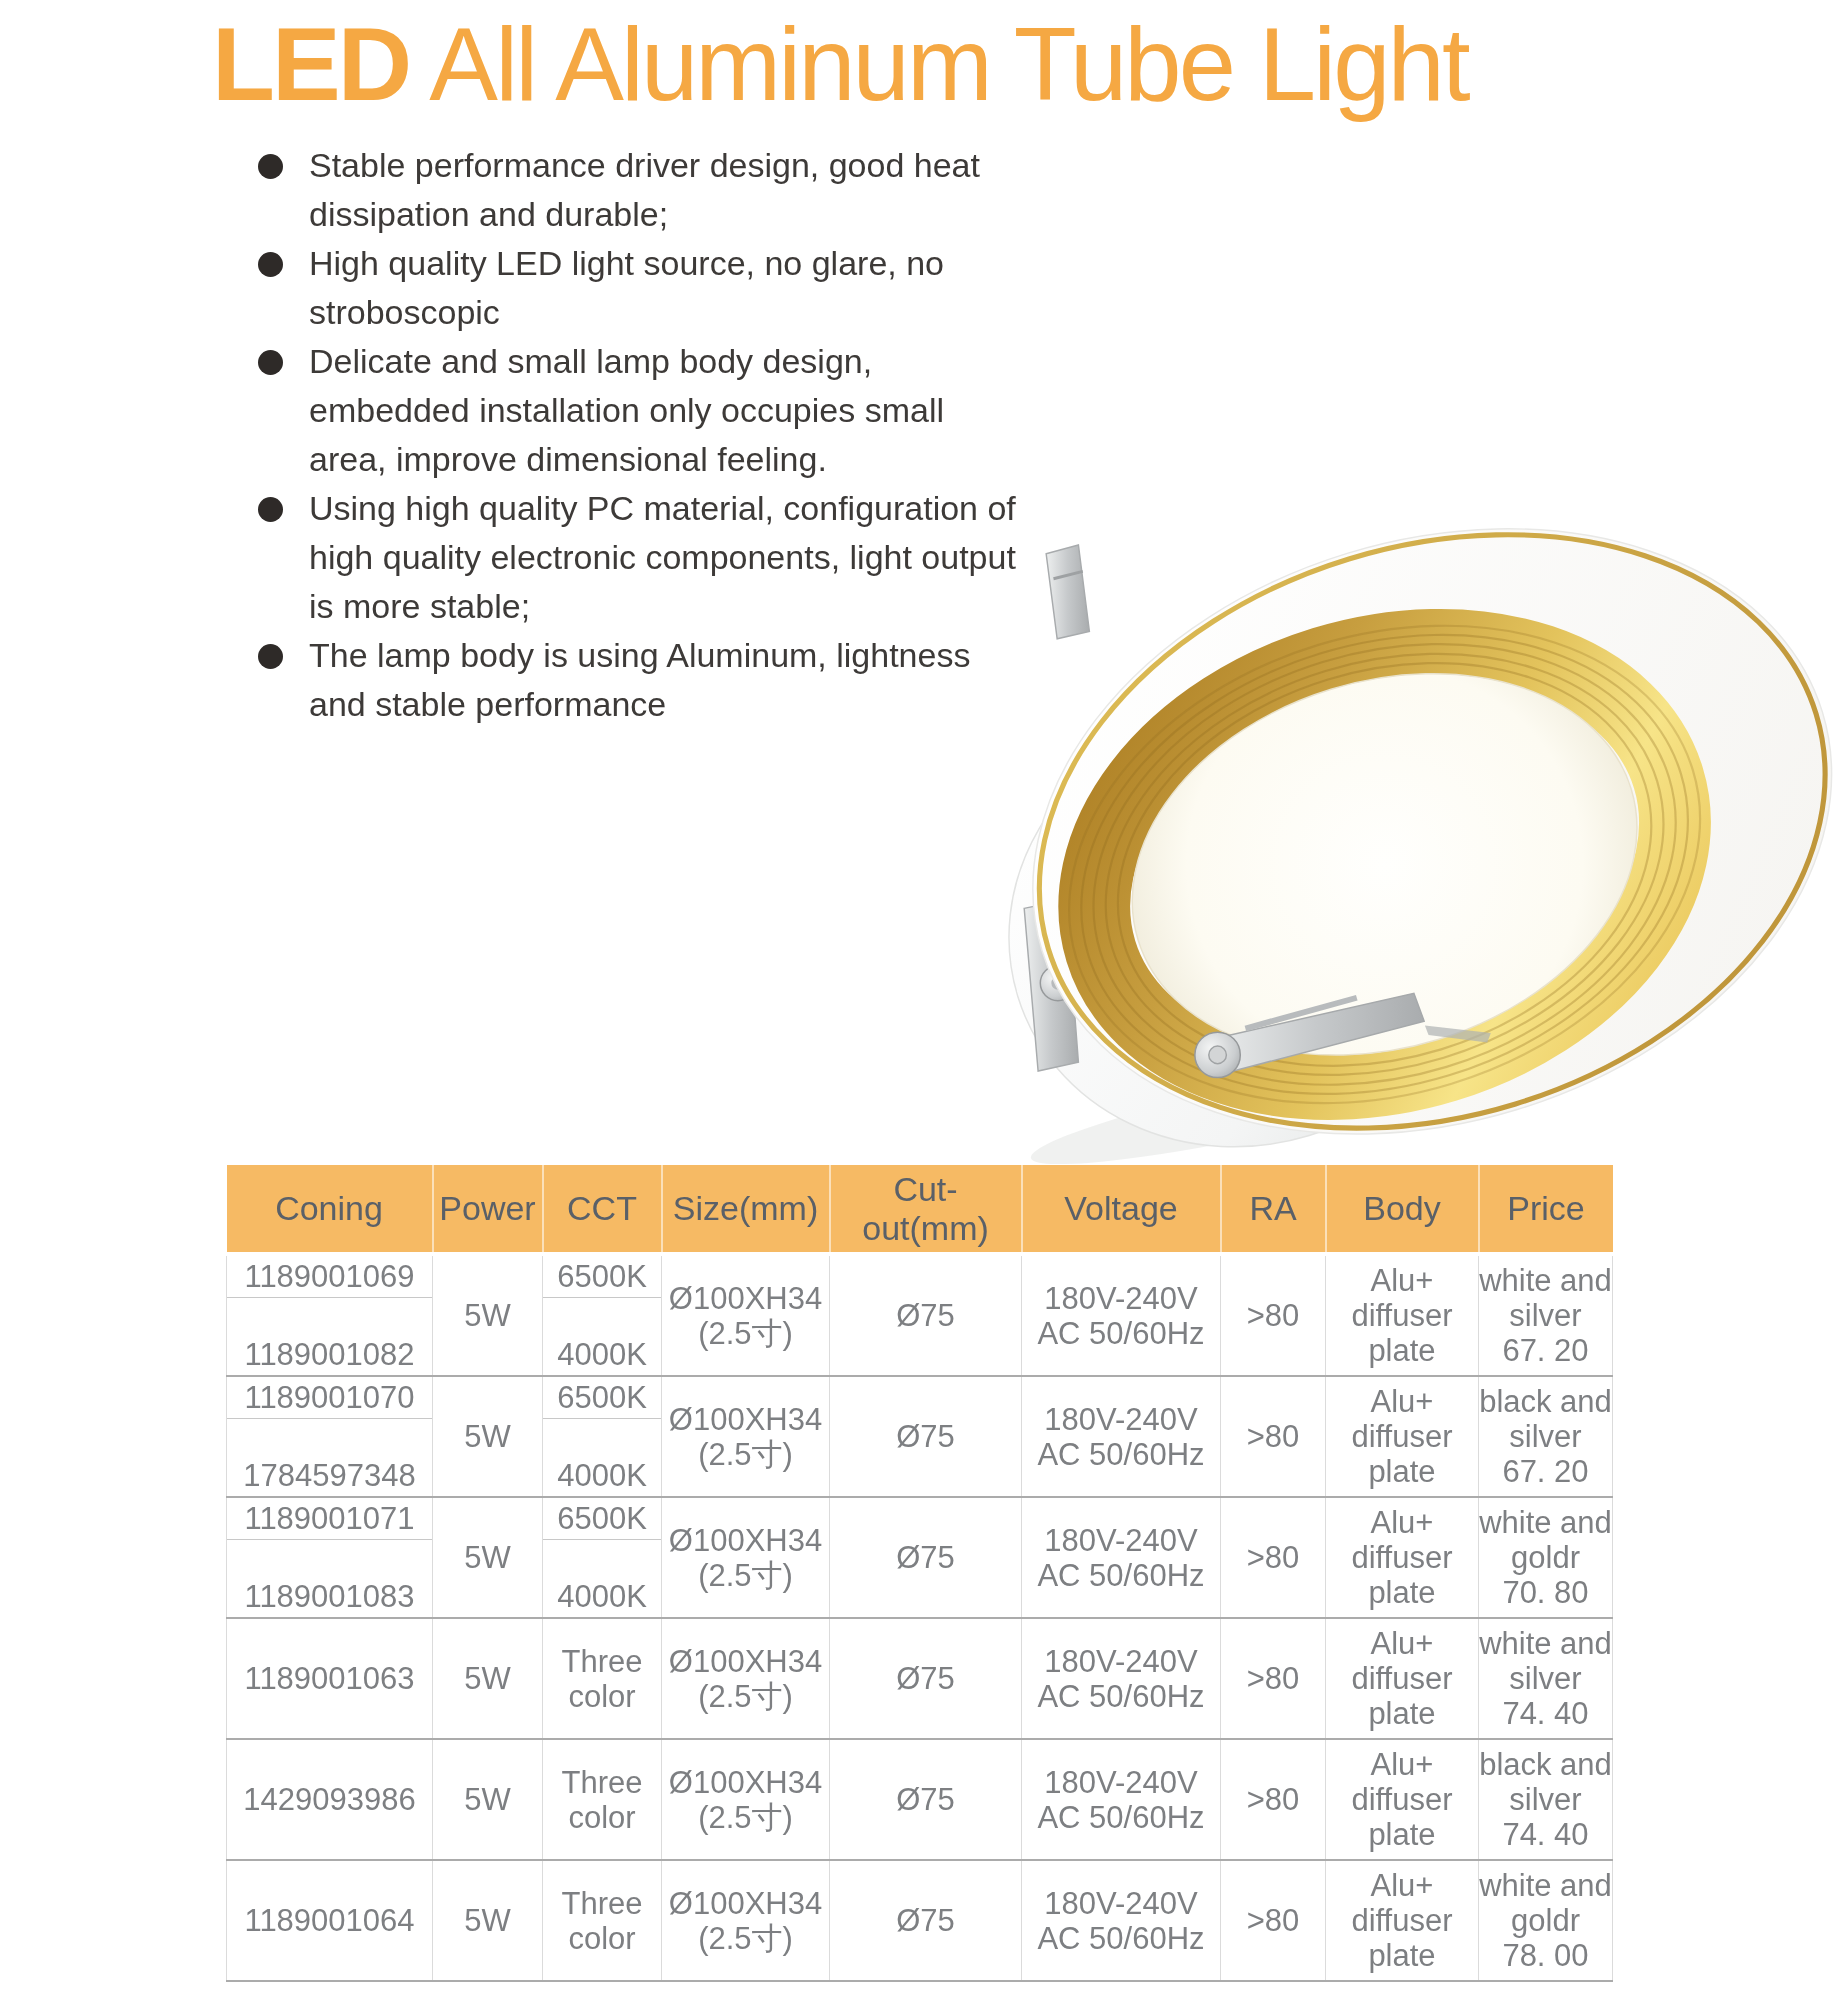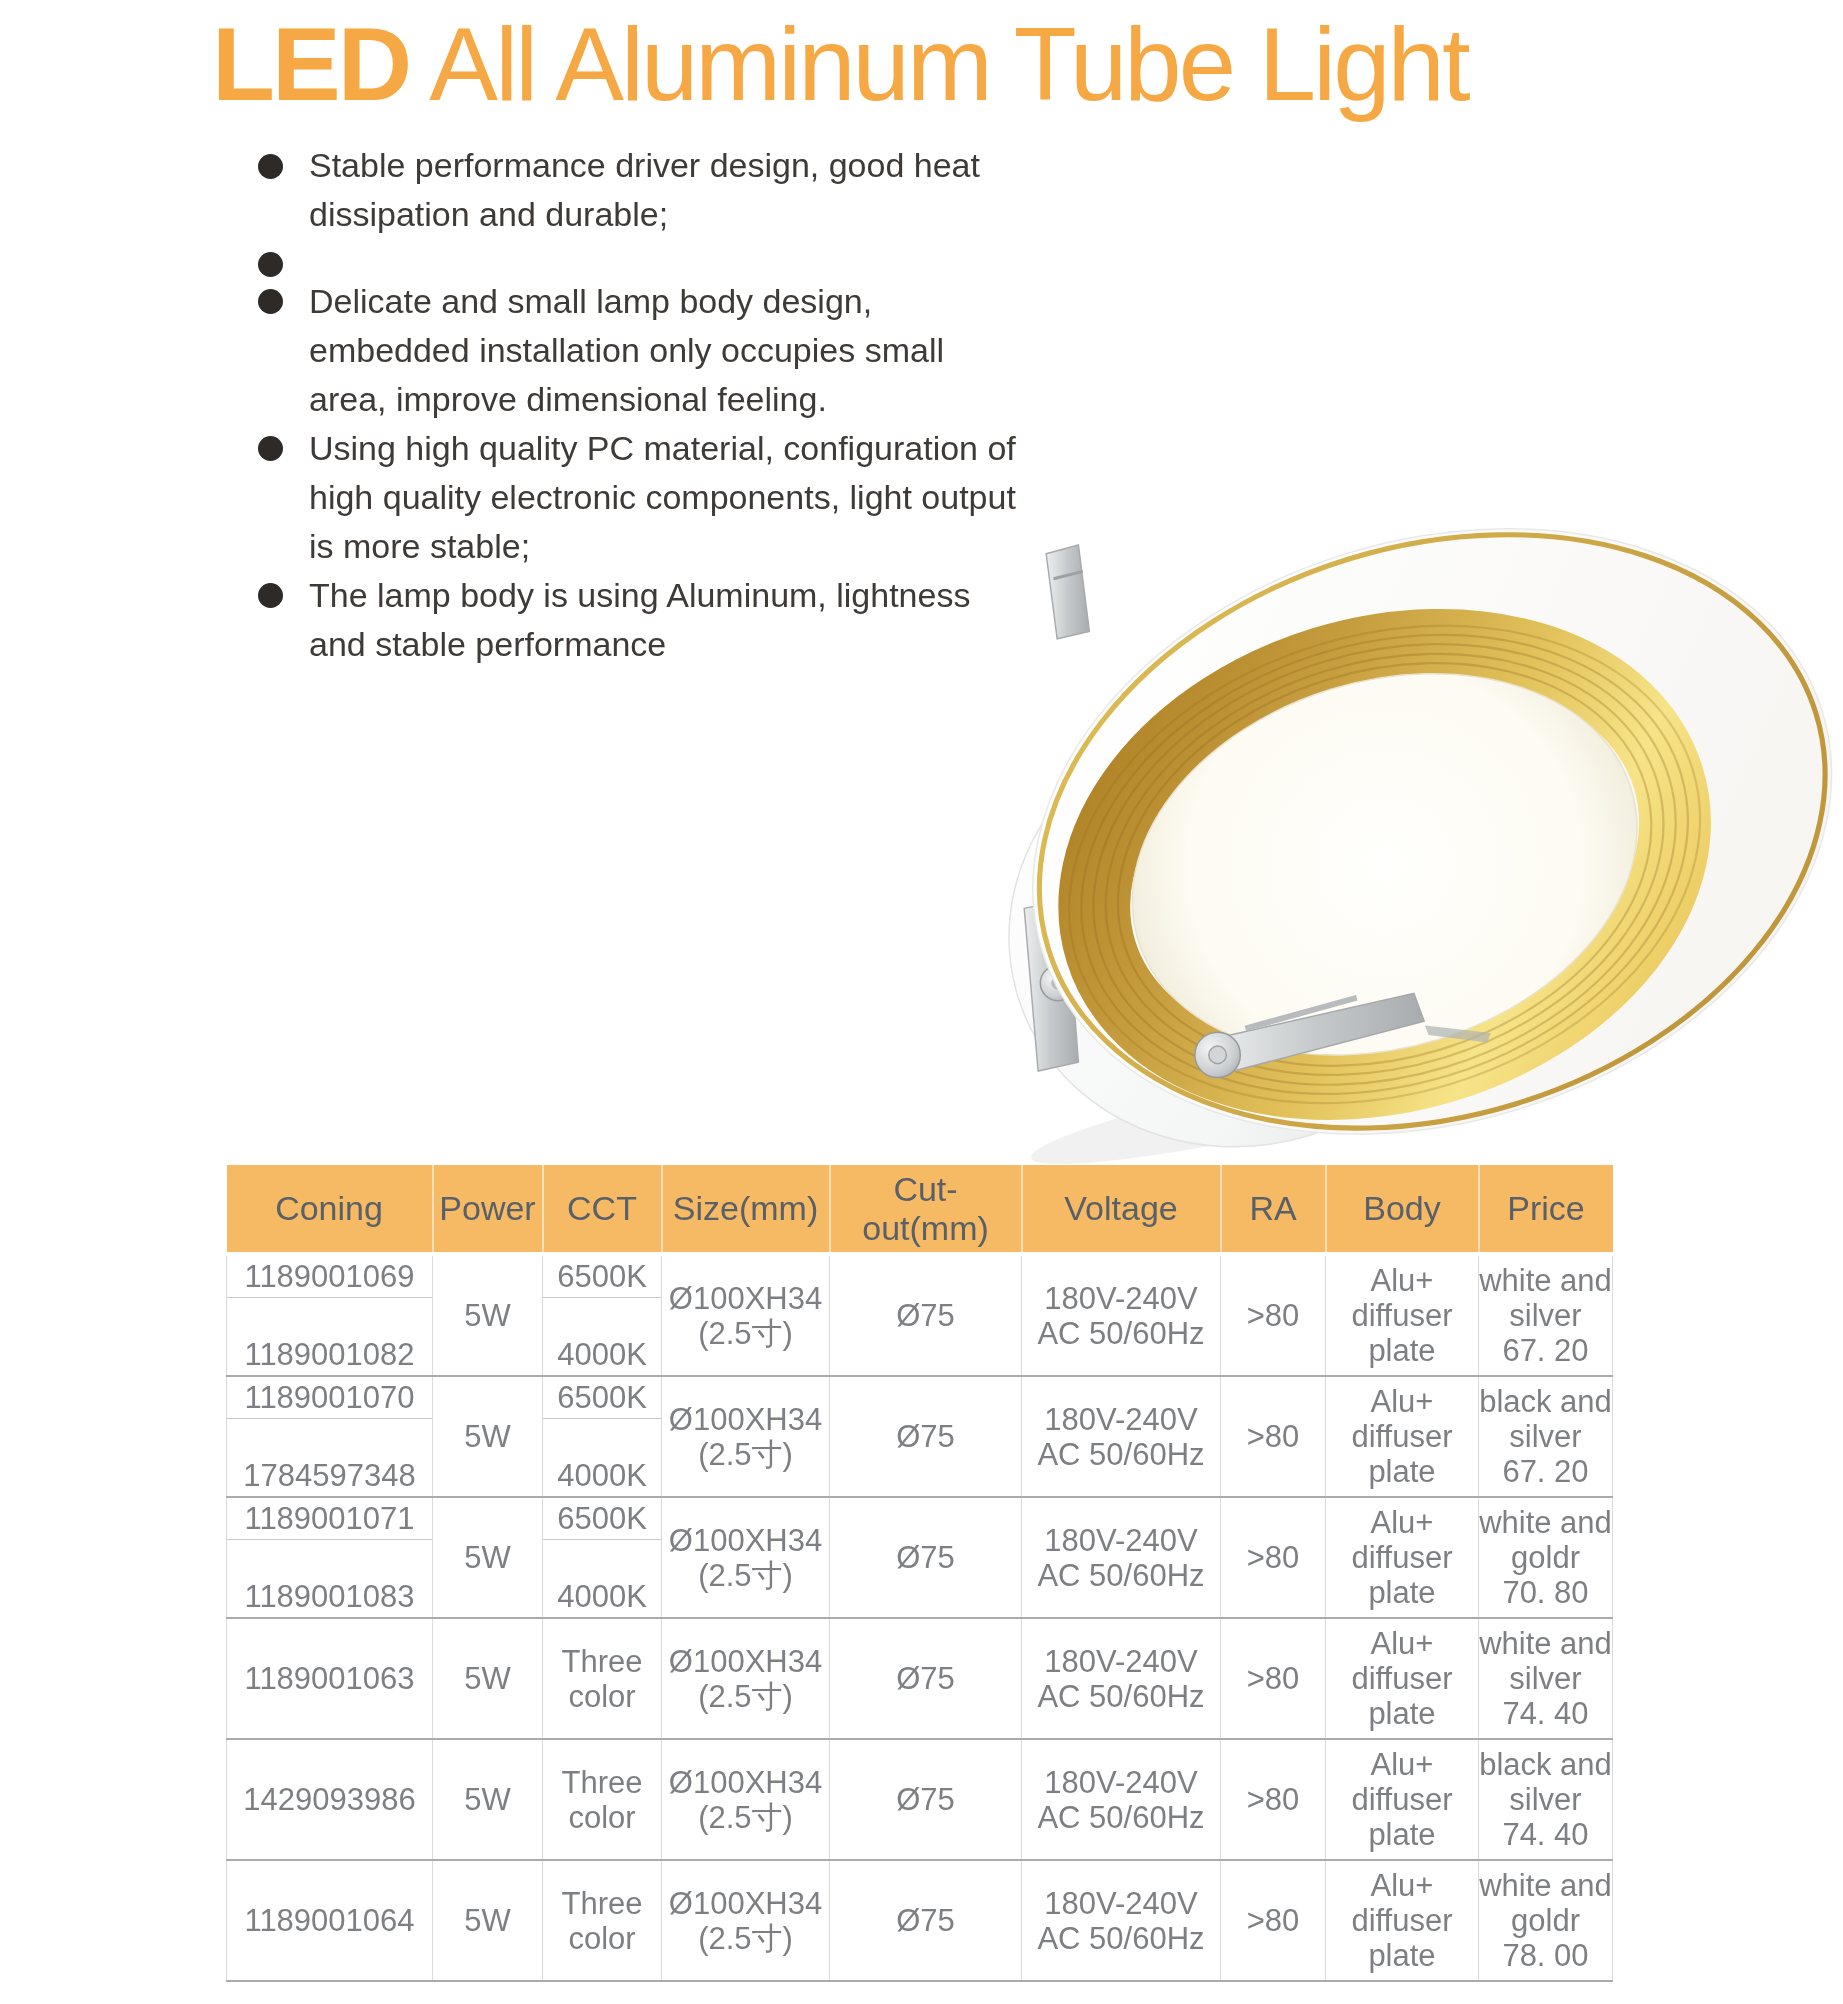--- a/index.html
+++ b/index.html
@@ -53,20 +53,24 @@
   <ul class="features" id="features">
       <li>
         <span class="f-dot"></span>
         <div class="f-text">
           <div>Stable performance driver design, good heat</div>
           <div>dissipation and durable;</div>
         </div>
       </li>
       <li>
         <span class="f-dot"></span>
+        <div class="f-text">
+          <div>High quality LED light source, no glare, no</div>
+          <div>stroboscopic</div>
+        </div>
       </li>
       <li>
         <span class="f-dot"></span>
         <div class="f-text">
           <div>Delicate and small lamp body design,</div>
           <div>embedded installation only occupies small</div>
           <div>area, improve dimensional feeling.</div>
         </div>
       </li>
       <li>

